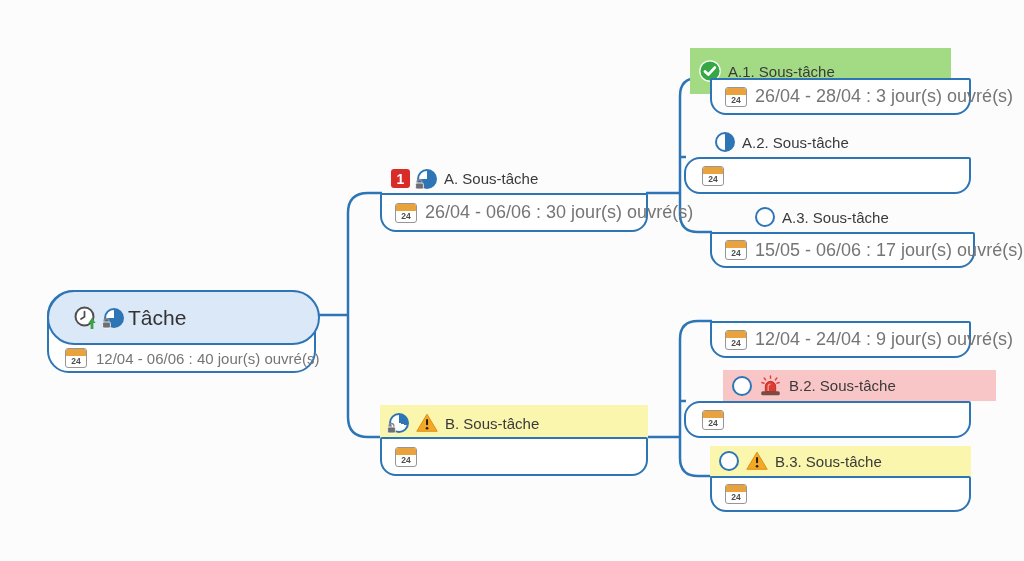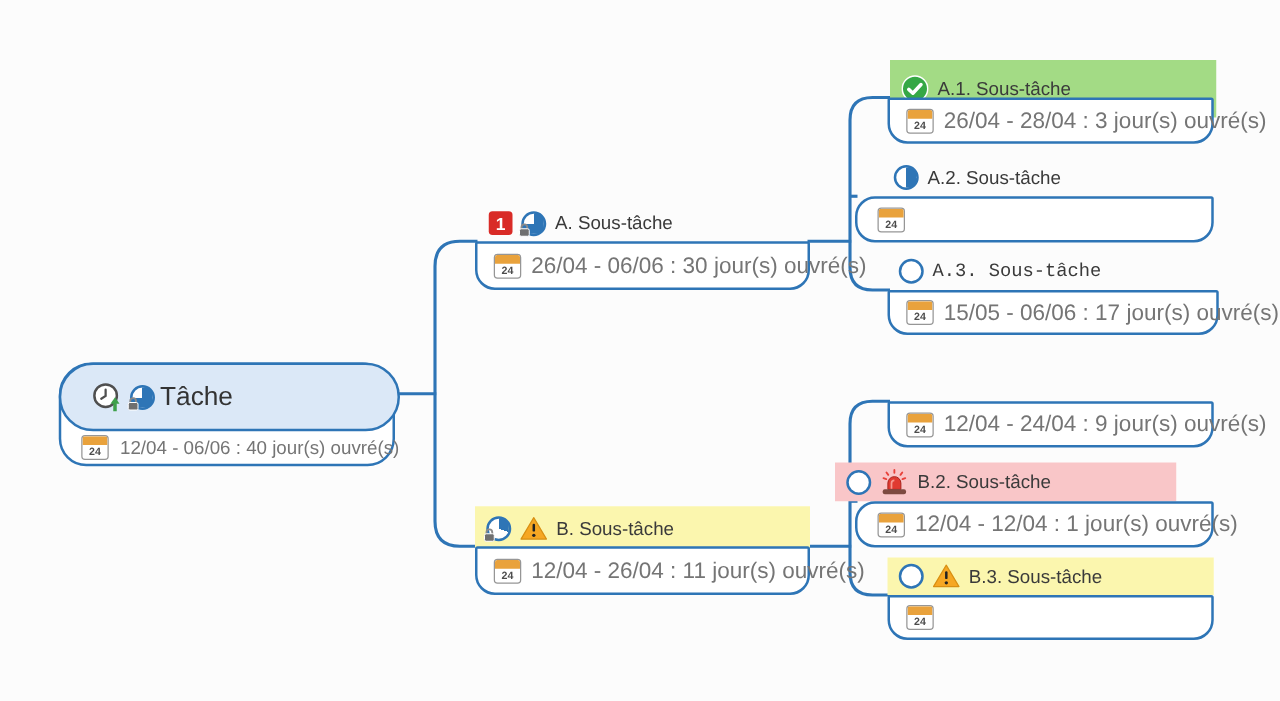--- a/index.html
+++ b/index.html
@@ -128,24 +128,23 @@
       <rect x="10.5" y="6.3" width="2.1" height="6.6" rx="1" fill="#222"></rect>
       <circle cx="11.55" cy="16" r="1.4" fill="#222"></circle>
     </svg>
     <span class="title">B. Sous-tâche</span>
   </div>
   <div class="dbox" style="left:380px;top:437px;width:268px;height:39px;">
     <span class="cal">
         <span class="cal-top"></span>
         <span class="cal-num">24</span>
       </span>
-    <span class="date">12/04 - 26/04 : 11 jour(s) ouvré(s)</span>
-  </div>
-
-  <div class="trow hl-green" style="left:712px;top:48px;width:261px;height:46px;">
+  </div>
+
+  <div class="trow hl-green" style="left:690px;top:48px;width:261px;height:46px;text-decoration:underline;">
     <svg class="ic" width="22" height="22" viewBox="0 0 22 22">
       <circle cx="11" cy="11" r="10.2" fill="#35a845" stroke="#fff" stroke-width="1.2"></circle>
       <path d="M6 11.5 L9.3 14.6 L15.8 7.6" fill="none" stroke="#fff" stroke-width="2.8" stroke-linecap="round" stroke-linejoin="round"></path>
     </svg>
     <span class="title">A.1. Sous-tâche</span>
   </div>
   <div class="dbox" style="left:710px;top:78px;width:261px;height:37px;">
     <span class="cal">
         <span class="cal-top"></span>
         <span class="cal-num">24</span>
@@ -157,62 +156,61 @@
     <span class="pie p50"></span>
     <span class="title">A.2. Sous-tâche</span>
   </div>
   <div class="dbox mid" style="left:684px;top:157px;width:287px;height:37px;">
     <span class="cal">
         <span class="cal-top"></span>
         <span class="cal-num">24</span>
       </span>
   </div>
 
-  <div class="trow" style="left:710px;top:202px;width:263px;height:30px;font-family:Liberation Mono, monospace;">
+  <div class="trow" style="left:746px;top:202px;width:263px;height:30px;">
     <span class="pie p0"></span>
     <span class="title">A.3. Sous-tâche</span>
   </div>
   <div class="dbox" style="left:710px;top:232px;width:265px;height:36px;">
     <span class="cal">
         <span class="cal-top"></span>
         <span class="cal-num">24</span>
       </span>
     <span class="date">15/05 - 06/06 : 17 jour(s) ouvré(s)</span>
   </div>
 
   <div class="dbox" style="left:710px;top:321px;width:261px;height:37px;">
     <span class="cal">
         <span class="cal-top"></span>
         <span class="cal-num">24</span>
       </span>
     <span class="date">12/04 - 24/04 : 9 jour(s) ouvré(s)</span>
   </div>
 
-  <div class="trow hl-pink" style="left:668px;top:370px;width:273px;height:31px;">
+  <div class="trow hl-pink" style="left:723px;top:370px;width:273px;height:31px;">
     <span class="pie p0"></span>
     <svg class="ic" width="23" height="21" viewBox="0 0 23 21">
       <g stroke="#e8413a" stroke-width="1.5" stroke-linecap="round">
         <line x1="11.5" y1="1" x2="11.5" y2="3.2"></line>
         <line x1="5.2" y1="3" x2="6.6" y2="4.9"></line>
         <line x1="17.8" y1="3" x2="16.4" y2="4.9"></line>
         <line x1="2.8" y1="7.5" x2="5" y2="8.3"></line>
         <line x1="20.2" y1="7.5" x2="18" y2="8.3"></line>
       </g>
       <path d="M6.3 16.5 V11.5 a5.2 5.2 0 0 1 10.4 0 V16.5 Z" fill="#e03a31" stroke="#a8241d" stroke-width="0.8"></path>
       <path d="M9.2 16 V11.5 a2.3 2.3 0 0 1 2.3 -2.3" fill="none" stroke="#f7978f" stroke-width="1.4"></path>
       <rect x="2.2" y="16.3" width="18.6" height="4" rx="1.6" fill="#7d4a41"></rect>
     </svg>
     <span class="title">B.2. Sous-tâche</span>
   </div>
   <div class="dbox mid" style="left:684px;top:401px;width:287px;height:37px;">
     <span class="cal">
         <span class="cal-top"></span>
         <span class="cal-num">24</span>
       </span>
-    <span class="date">12/04 - 12/04 : 1 jour(s) ouvré(s)</span>
   </div>
 
   <div class="trow hl-yellow" style="left:710px;top:446px;width:261px;height:30px;">
     <span class="pie p0"></span>
     <svg class="ic" width="22" height="20" viewBox="0 0 23 21">
       <path d="M11.5 1.2 L22.2 19.2 H0.8 Z" fill="#f6a723" stroke="#d88f12" stroke-width="1" stroke-linejoin="round"></path>
       <rect x="10.5" y="6.3" width="2.1" height="6.6" rx="1" fill="#222"></rect>
       <circle cx="11.55" cy="16" r="1.4" fill="#222"></circle>
     </svg>
     <span class="title">B.3. Sous-tâche</span>

